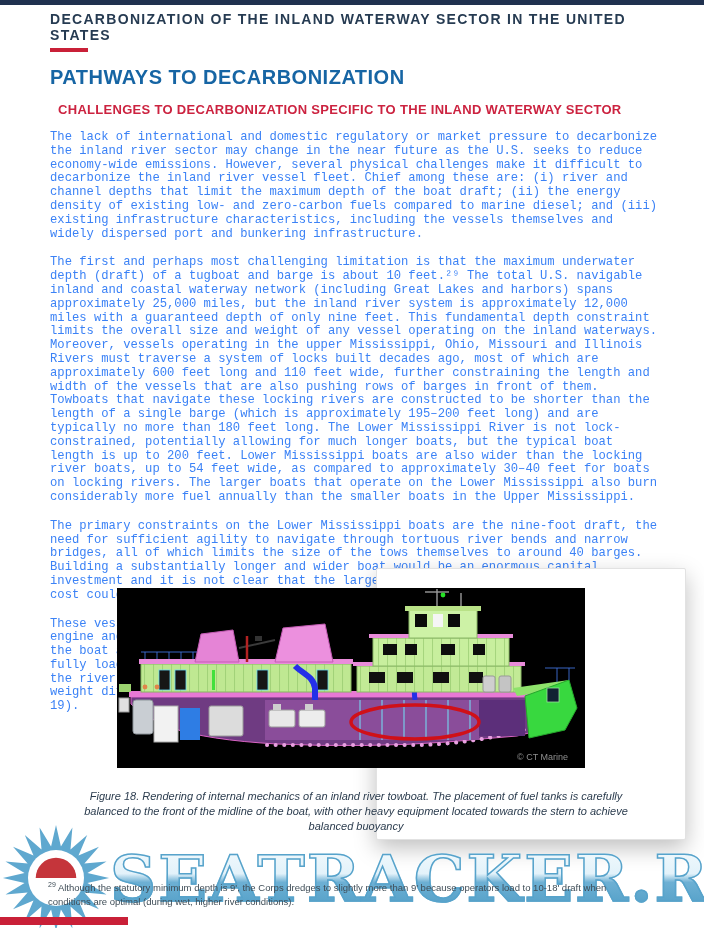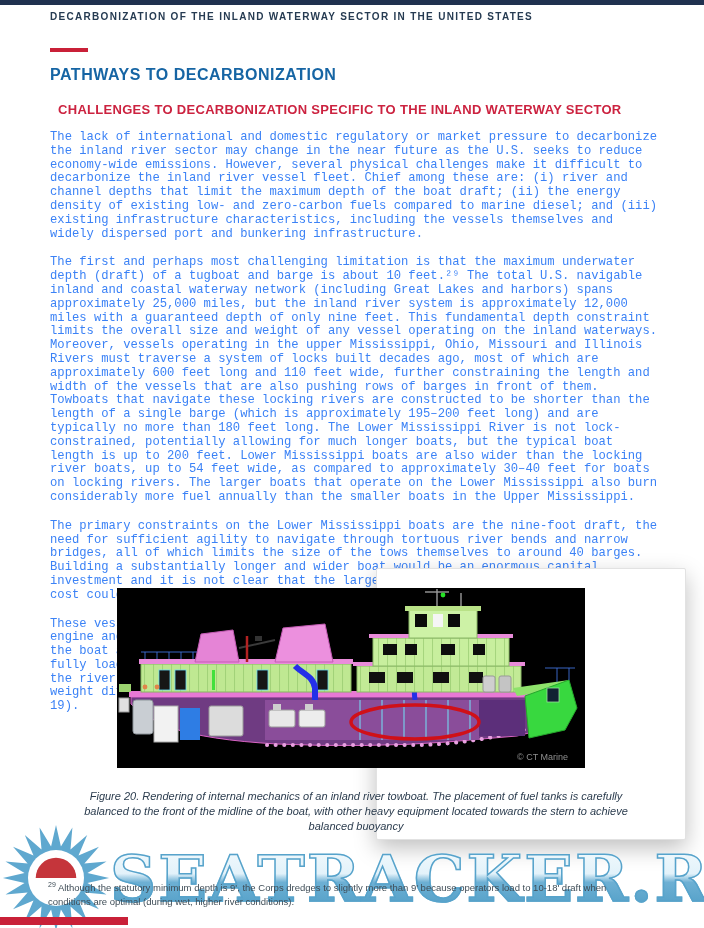--- a/index.html
+++ b/index.html
@@ -3,26 +3,26 @@
 <meta charset="utf-8">
 <style>
   html,body{margin:0;padding:0;background:#ffffff;}
   .page{
     position:relative;width:704px;height:928px;overflow:hidden;background:#ffffff;
     font-family:"Liberation Sans",sans-serif;
   }
   .topbar{position:absolute;left:0;top:0;width:704px;height:5px;background:#20314f;}
   .running-header{
     position:absolute;left:50px;top:11px;width:620px;
-    font-size:10px;font-weight:bold;letter-spacing:1.3px;color:#263b52;
+    font-size:14px;font-weight:bold;letter-spacing:1.3px;color:#263b52;
   }
   .red-rule{position:absolute;left:50px;top:48px;width:38px;height:4px;background:#c92038;}
   .section-title{
     position:absolute;left:50px;top:66px;margin:0;
-    font-size:16px;font-weight:bold;letter-spacing:.5px;color:#1665a4;
+    font-size:20px;font-weight:bold;letter-spacing:.5px;color:#1665a4;
   }
   .subsection-title{
     position:absolute;left:50px;top:94px;margin:8px;
     font-size:13px;font-weight:bold;letter-spacing:.3px;color:#cc2340;
   }
   .body-copy{
     position:absolute;left:50px;top:131px;width:612px;
     font-family:Liberation Mono, monospace;font-size:12.2px;line-height:13.8px;color:#3b82f6;
   }
   .body-copy p{margin:0 0 15px 0;}
@@ -185,21 +185,21 @@
 
     <rect x="2" y="96" width="12" height="8" fill="#9bd36f"></rect>
     <rect x="2" y="110" width="10" height="14" fill="#e0e0e0" stroke="#999999"></rect>
     <circle cx="28" cy="99" r="2.4" fill="#e0854a"></circle>
     <circle cx="40" cy="99" r="2.4" fill="#e0854a"></circle>
 
     <text x="400" y="172" font-family="Liberation Sans, sans-serif" font-size="9" fill="#8f8f8f">© CT Marine</text>
   </svg>
 
   <div class="figure-caption">
-    <div class="cap-inner">Figure 20. Rendering of internal mechanics of an inland river towboat. The placement of fuel tanks is carefully balanced to the front of the midline of the boat, with other heavy equipment located towards the stern to achieve balanced buoyancy</div>
+    <div class="cap-inner">Figure 18. Rendering of internal mechanics of an inland river towboat. The placement of fuel tanks is carefully balanced to the front of the midline of the boat, with other heavy equipment located towards the stern to achieve balanced buoyancy</div>
   </div>
 
   <div class="watermark">SEATRACKER.RU</div>
 
   <svg class="sun-logo" viewBox="0 0 124 116" xmlns="http://www.w3.org/2000/svg">
     <polygon fill="#5fa8cf" points="
       117,58 94.6,63.2 114.3,75 91.4,73 106.5,90.3 85.3,81.3 94.3,102.5 77,87.4 79,110.3 67.1,90.6
       62,113 56.9,90.6 45,110.3 47,87.4 29.7,102.5 38.7,81.3 17.5,90.3 32.6,73 9.7,75 29.4,63.2
       7,58 29.4,52.8 9.7,41 32.6,43 17.5,25.7 38.7,34.7 29.7,13.5 47,28.6 45,5.7 56.9,25.4
       62,3 67.1,25.4 79,5.7 77,28.6 94.3,13.5 85.3,34.7 106.5,25.7 91.4,43 114.3,41 94.6,52.8"></polygon>

